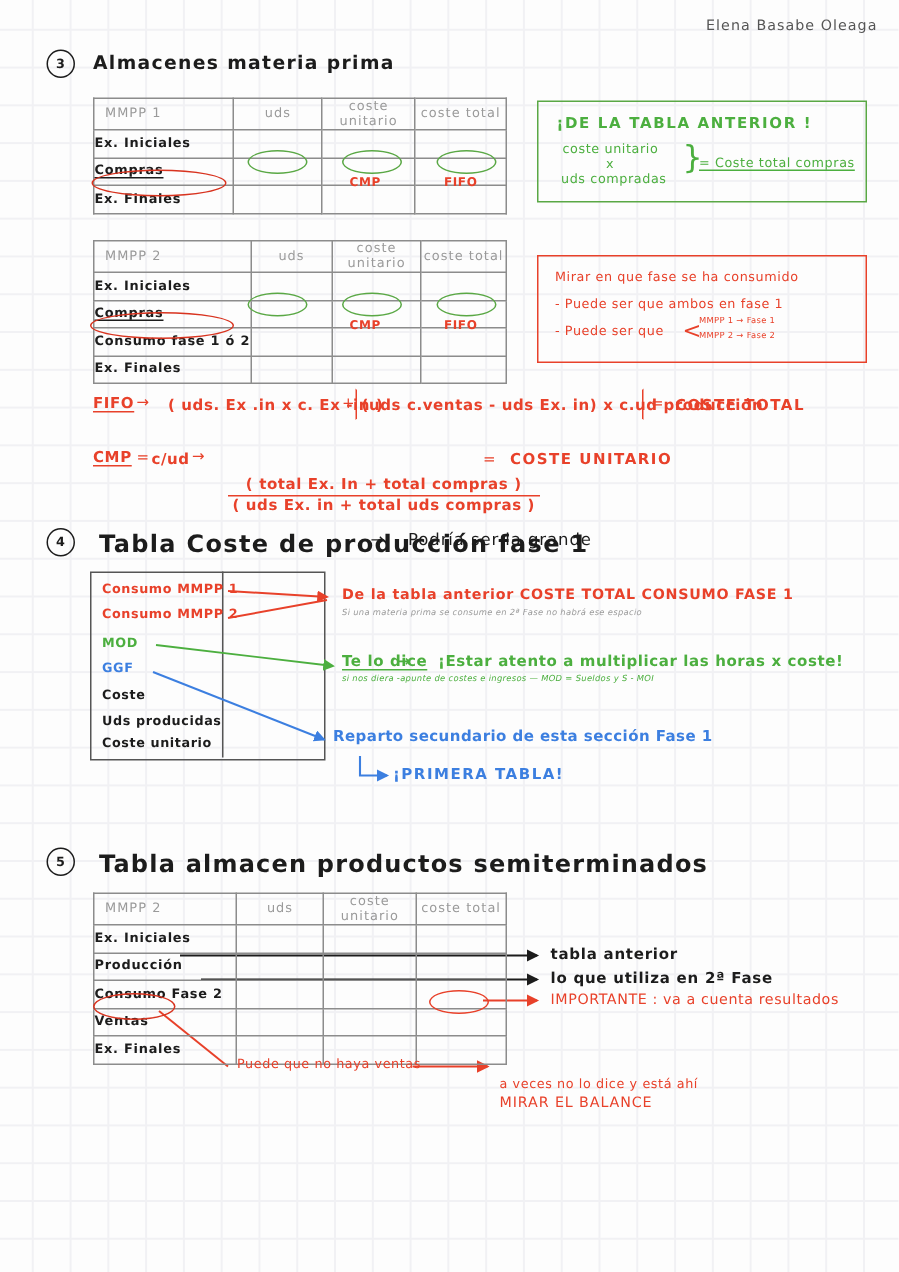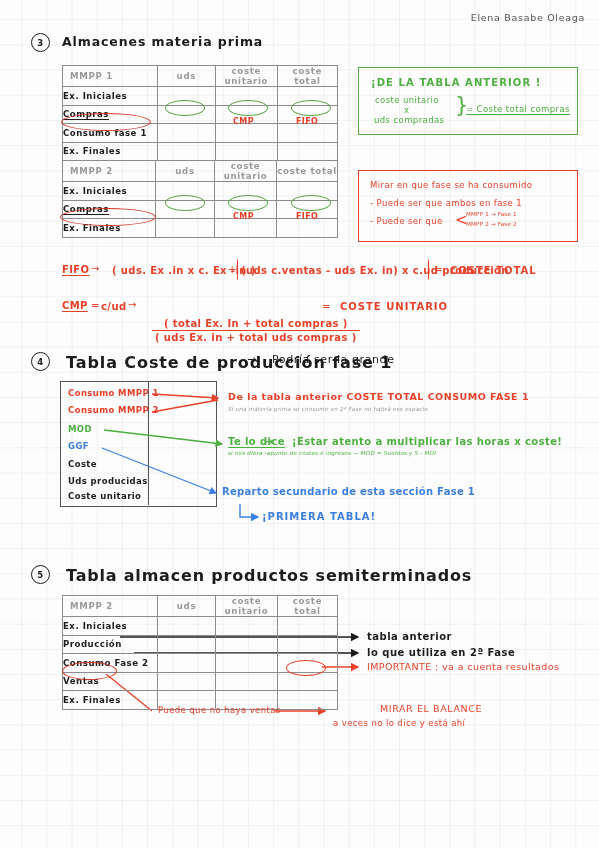--- a/index.html
+++ b/index.html
@@ -30,21 +30,21 @@
   .secnum{
     width:17px;height:17px;border:1.3px solid #1c1c1c;border-radius:50%;
     display:flex;align-items:center;justify-content:center;
     font-size:8.5px;font-weight:bold;
   }
   .sectitle{font-size:12.5px;letter-spacing:.9px;}
 
   
   .tbl{border:1.4px solid #8c8c8c;border-collapse:collapse;background:transparent;}
   .tbl td,.tbl th{border:1px solid #8c8c8c;padding:0;margin:0;}
-  .tbl .hdr{font-size:8.6px;color:#9a9a9a;letter-spacing:.7px;text-align:center;height:17px;font-weight:bold;}
+  .tbl .hdr{font-size:8.6px;color:#9a9a9a;letter-spacing:.7px;text-align:center;height:17px;font-weight:normal;}
   .tbl .hdr.lft{text-align:left;padding-left:7px;}
   .rowlbl{font-size:8.6px;letter-spacing:.5px;padding-left:7px;height:17.5px;white-space:nowrap;font-weight:bold;}
   .und{text-decoration:underline;text-decoration-thickness:.8px;text-underline-offset:2px;}
 
   
   .oval{border:1.5px solid #5aa845;border-radius:50%;}
   .ovalred{border:1.5px solid #e8412a;border-radius:50%;}
   .circle-annot{border:1.6px solid #d8331f;border-radius:50%;}
 
   
@@ -97,26 +97,20 @@
     <td></td>
     <td></td>
   </tr>
   <tr>
     <td class="rowlbl und">Compras</td>
     <td></td>
     <td></td>
     <td></td>
   </tr>
   <tr>
-    <td class="rowlbl">Consumo fase 1</td>
-    <td></td>
-    <td></td>
-    <td></td>
-  </tr>
-  <tr>
     <td class="rowlbl">Ex. Finales</td>
     <td></td>
     <td></td>
     <td></td>
   </tr>
 </tbody>
   </table>
 
 <div class="abs oval" style="left:165px;top:100px;width:38px;height:14px;"></div>
 <div class="abs oval" style="left:228px;top:100px;width:38px;height:14px;"></div>
@@ -142,20 +136,26 @@
     <th class="hdr" style="width:63px;">coste total</th>
   </tr>
   <tr>
     <td class="rowlbl">Ex. Iniciales</td>
     <td></td>
         <td></td>
         <td></td>
   </tr>
   <tr>
     <td class="rowlbl und">Compras</td>
+    <td></td>
+        <td></td>
+        <td></td>
+  </tr>
+  <tr>
+    <td class="rowlbl">Consumo fase 1 ó 2</td>
     <td></td>
         <td></td>
         <td></td>
   </tr>
   <tr>
     <td class="rowlbl">Ex. Finales</td>
     <td></td>
         <td></td>
         <td></td>
   </tr>
@@ -306,14 +306,14 @@
 </tbody>
   </table>
 <div class="abs circle-annot" style="left:62px;top:662px;width:53px;height:16px;"></div>
 <div class="abs ovalred" style="left:286px;top:660px;width:38px;height:14px;"></div>
 
 <div class="abs hw t9" style="left:367px;top:631px;letter-spacing:.5px;">tabla  anterior</div>
 <div class="abs hw t9" style="left:367px;top:647px;letter-spacing:.5px;">lo que utiliza  en  2ª Fase</div>
 <div class="abs hw t95 red" style="left:367px;top:661px;letter-spacing:.4px;">IMPORTANTE :  va  a  cuenta resultados</div>
 
 <div class="abs hw t85 red" style="left:158px;top:705px;">Puede que  no haya  ventas</div>
-<div class="abs hw t95 red" style="left:333px;top:703px;letter-spacing:.6px;margin-left:47px;">MIRAR EL BALANCE</div>
+<div class="abs hw t95 red" style="left:333px;top:730px;letter-spacing:.6px;">MIRAR EL BALANCE</div>
 <div class="abs hw t85 red" style="left:333px;top:718px;letter-spacing:.4px;">a veces  no  lo dice  y está  ahí</div>
 
 </body></html>

